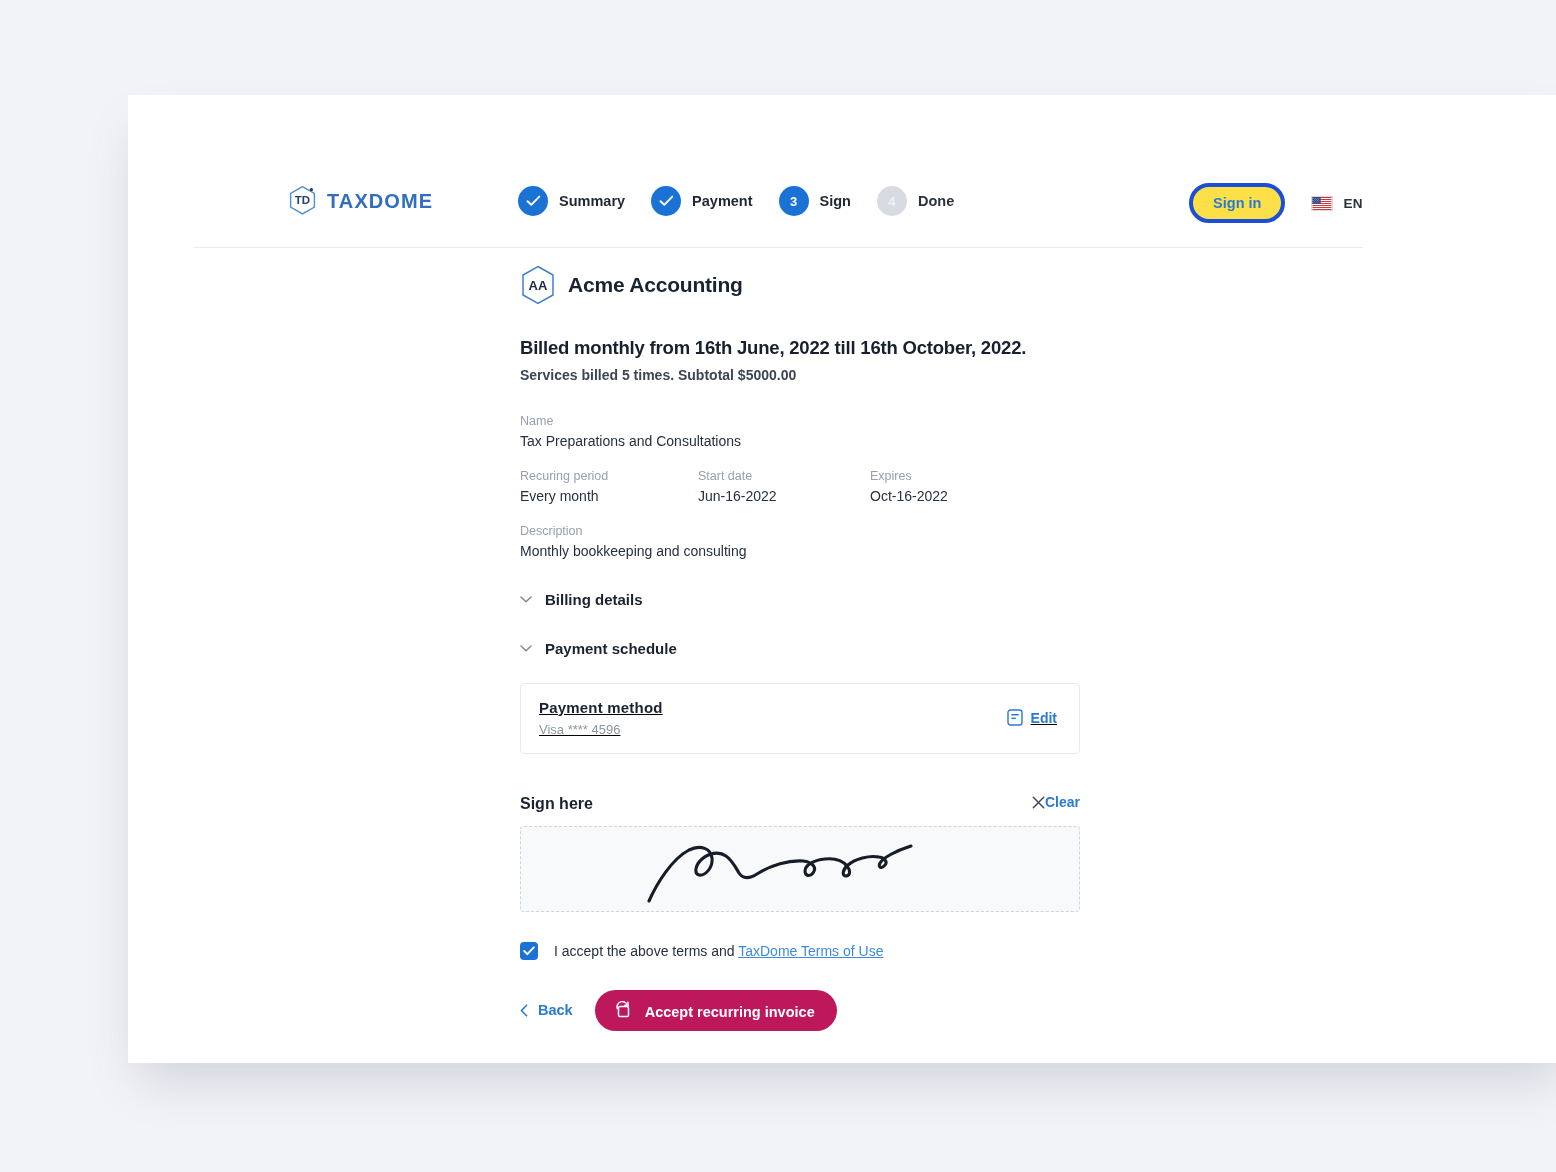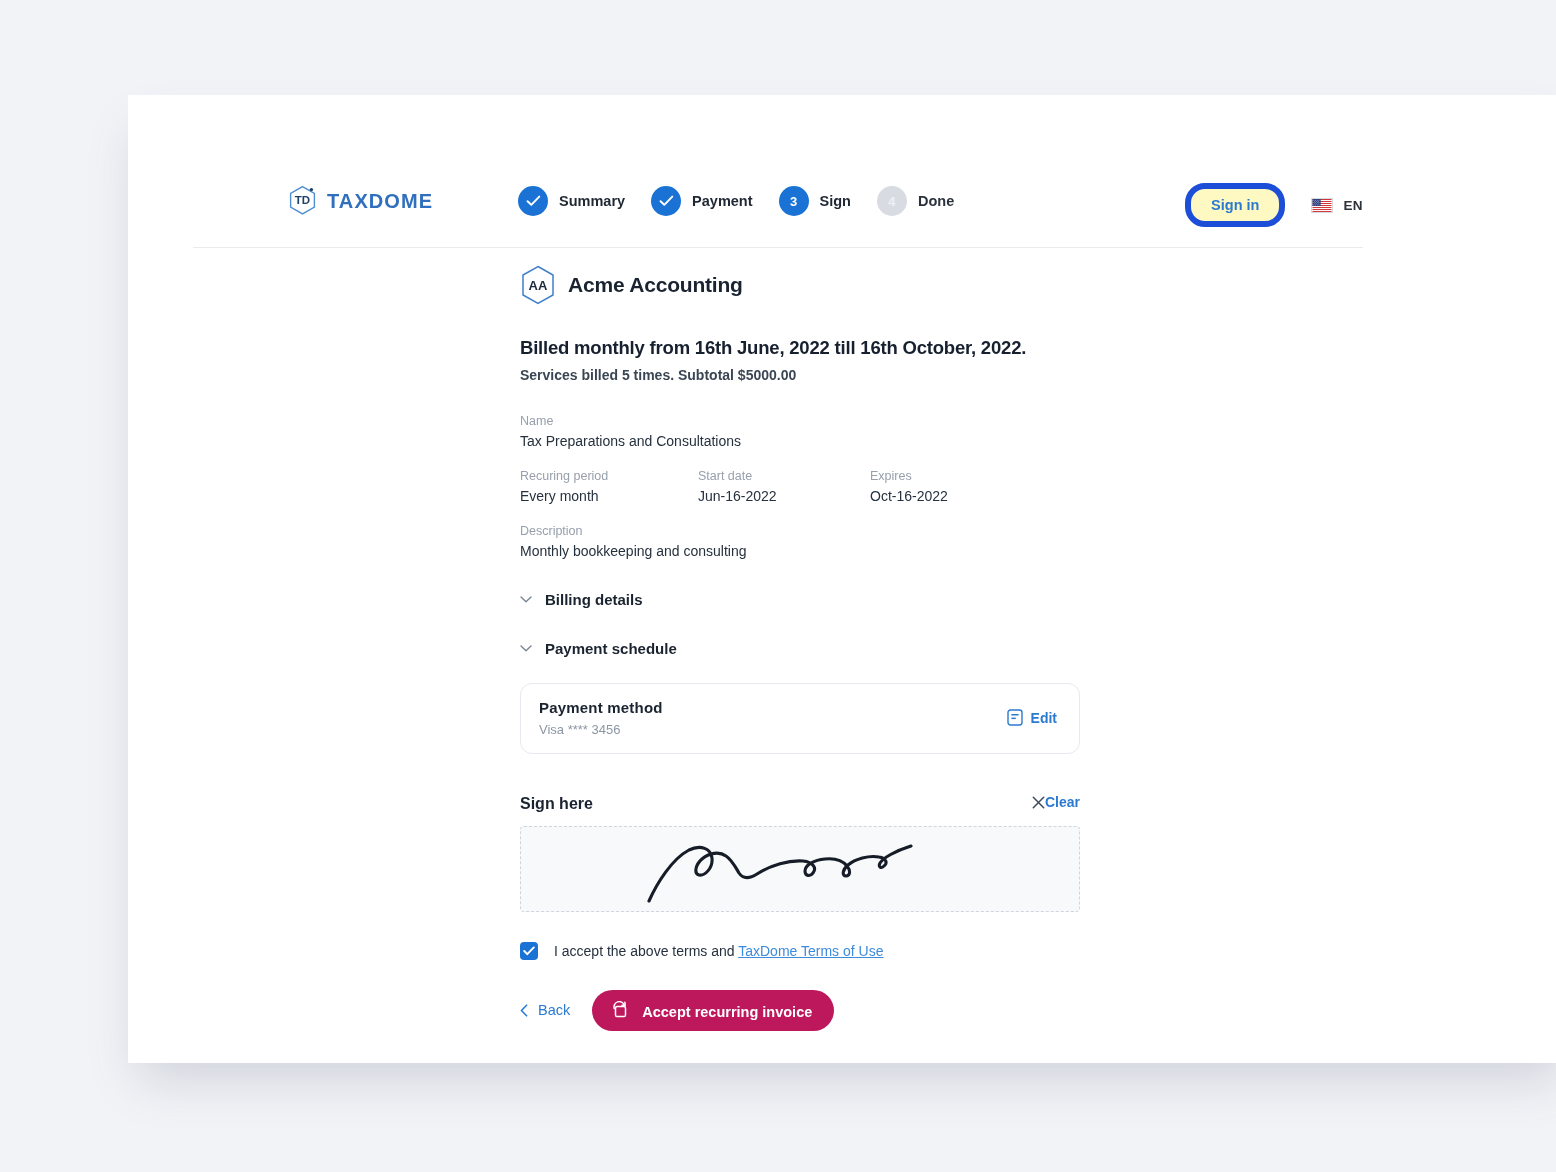--- a/index.html
+++ b/index.html
@@ -49,22 +49,22 @@
   }
   .step-circle.done { background: #1a73d4; }
   .step-circle.active { background: #1a73d4; }
   .step-circle.todo { background: #d8dce2; color: #eef0f3; }
   .step-circle svg { display: block; }
   .step-label { font-size: 14.5px; color: #1f2733; font-weight: 600; white-space: nowrap; }
   .step-label.muted { color: #2b323c; }
 
   .hdr-right { position: absolute; right: 0; top: 10px; display: flex; align-items: center; gap: 26px; }
   .signin-btn {
-    border: 6px solid #1d4ed8; border-radius: 20px;
-    background: #fef9c3; color: #2a7ad1;
+    border: 4px solid #1d4ed8; border-radius: 20px;
+    background: #fde047; color: #2a7ad1;
     font-size: 14.5px; font-weight: bold;
     padding: 8px 20px; cursor: pointer;
     font-family: inherit;
   }
   .lang { display: flex; align-items: center; gap: 10px; cursor: pointer; }
   .flag { width: 22px; height: 15px; display: block; border: 0.5px solid #d6d9de; }
   .lang-code { font-size: 13.5px; font-weight: bold; color: #2b323c; letter-spacing: .4px; }
 
   
   .content { position: absolute; left: 392px; top: 170px; width: 560px; }
@@ -86,24 +86,25 @@
   .fld-col-1 { width: 178px; }
   .fld-col-2 { width: 172px; }
   .fld-col-3 { width: 180px; }
 
   .section { display: flex; align-items: center; gap: 13px; margin-top: 32px; cursor: pointer; }
   .chev { width: 12px; height: 7px; display: block; flex: 0 0 auto; }
   .section-title { font-size: 15px; font-weight: bold; color: #1a2330; }
 
   .pm-card {
     margin-top: 26px;
-    border: 1px solid #e6e9ee; border-radius: 12px;
+    border: 1px solid #e6e9ee; border-radius: 4px;
     padding: 18px 22px 20px 18px;
     display: flex; align-items: center; justify-content: space-between;
     height: 71px;
+    text-decoration: underline;
   }
   .pm-title { font-size: 15px; font-weight: bold; color: #1a2330; letter-spacing: .2px; margin-bottom: 6px; }
   .pm-sub { font-size: 13px; color: #8d96a3; }
   .pm-edit { display: flex; align-items: center; gap: 8px; cursor: pointer; }
   .pm-edit-label { font-size: 14px; color: #2a7ad1; font-weight: bold; }
 
   .sign-head { display: flex; align-items: baseline; justify-content: space-between; margin-top: 40px; margin-bottom: 13px; }
   .sign-here { font-size: 16px; font-weight: bold; color: #1a2330; }
   .clear-btn { display: flex; align-items: center; cursor: pointer; }
   .clear-label { font-size: 14px; color: #2a7ad1; font-weight: bold; }
@@ -119,21 +120,21 @@
   .cbox {
     width: 18px; height: 18px; border-radius: 4px; background: #1a73d4;
     display: flex; align-items: center; justify-content: center; flex: 0 0 auto;
     cursor: pointer;
   }
   .terms-text { font-size: 14px; color: #26313f; }
   .terms-link { color: #3d8bdd; }
 
   .actions { display: flex; align-items: center; gap: 22px; margin-top: 30px; }
   .back-btn { display: flex; align-items: center; gap: 10px; cursor: pointer; }
-  .back-label { font-size: 14.5px; font-weight: normal; color: #2a7ad1; }
+  .back-label { font-size: 14.5px; font-weight: bold; color: #2a7ad1; }
   .accept-btn {
     display: flex; align-items: flex-end; gap: 12px;
     background: #be185d; color: #fff;
     border: none; border-radius: 22px;
     padding: 11px 22px 11px 19px;
     font-size: 14.5px; font-weight: bold;
     cursor: pointer; font-family: inherit;
   }
 </style>
 </head>
@@ -276,21 +277,21 @@
       <div class="section">
         <svg class="chev" viewBox="0 0 12 7">
           <path d="M1 1 L6 5.8 L11 1" fill="none" stroke="#7b8694" stroke-width="1.4" stroke-linecap="round" stroke-linejoin="round"></path>
         </svg>
         <span class="section-title">Payment schedule</span>
       </div>
 
       <div class="pm-card">
         <div>
           <div class="pm-title">Payment  method</div>
-          <div class="pm-sub">Visa **** 3456</div>
+          <div class="pm-sub">Visa **** 4596</div>
         </div>
         <div class="pm-edit">
           <svg width="16" height="17" viewBox="0 0 16 17">
             <rect x="1" y="1" width="14" height="15" rx="2.4" fill="none" stroke="#2a7ad1" stroke-width="1.4"></rect>
             <rect x="4.4" y="5" width="7.2" height="1.5" fill="#2a7ad1"></rect>
             <rect x="4.4" y="8.6" width="4.4" height="1.5" fill="#2a7ad1"></rect>
           </svg>
           <span class="pm-edit-label">Edit</span>
         </div>
       </div>

